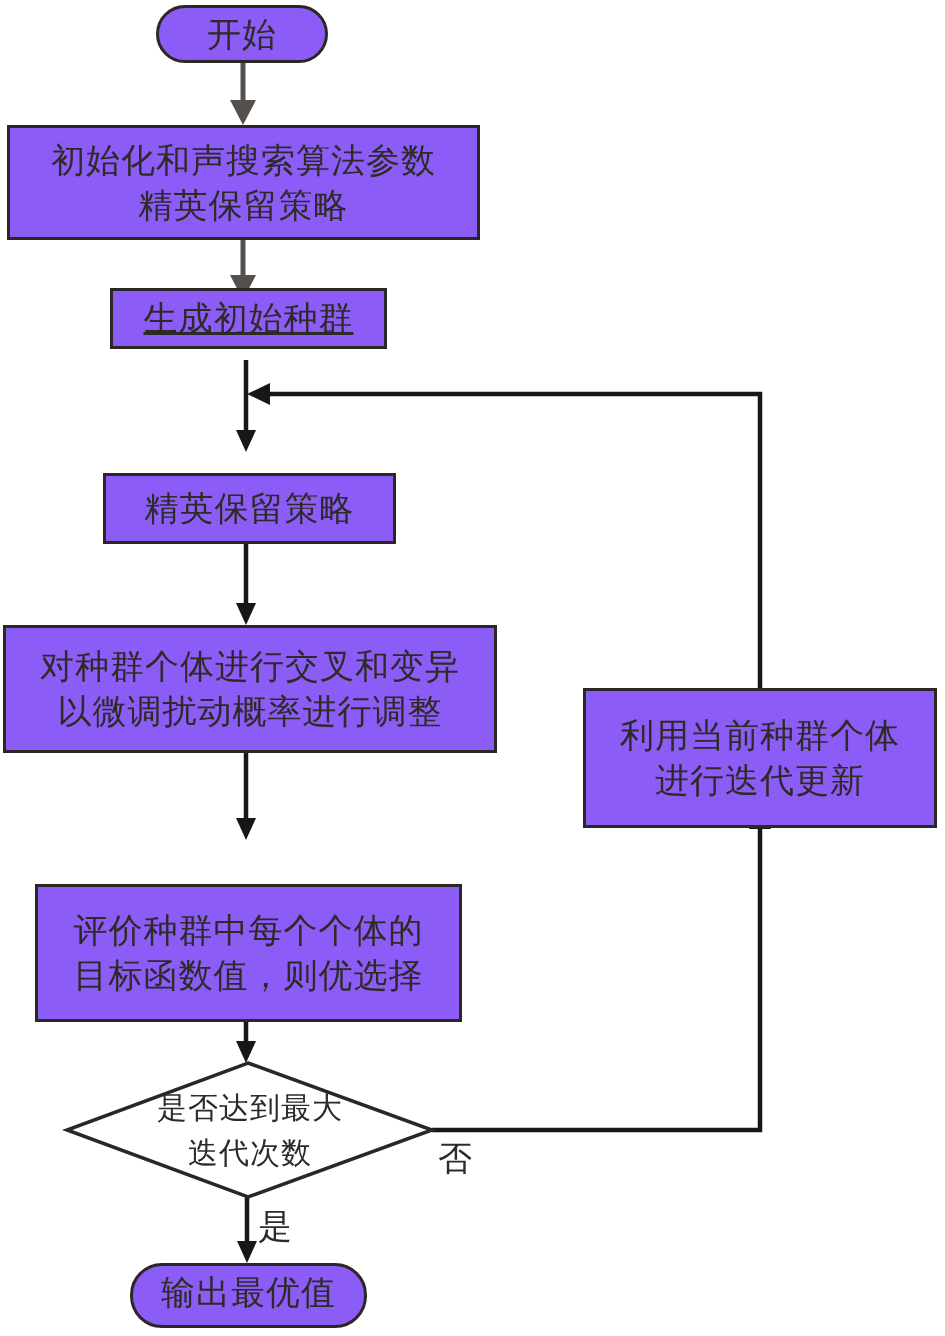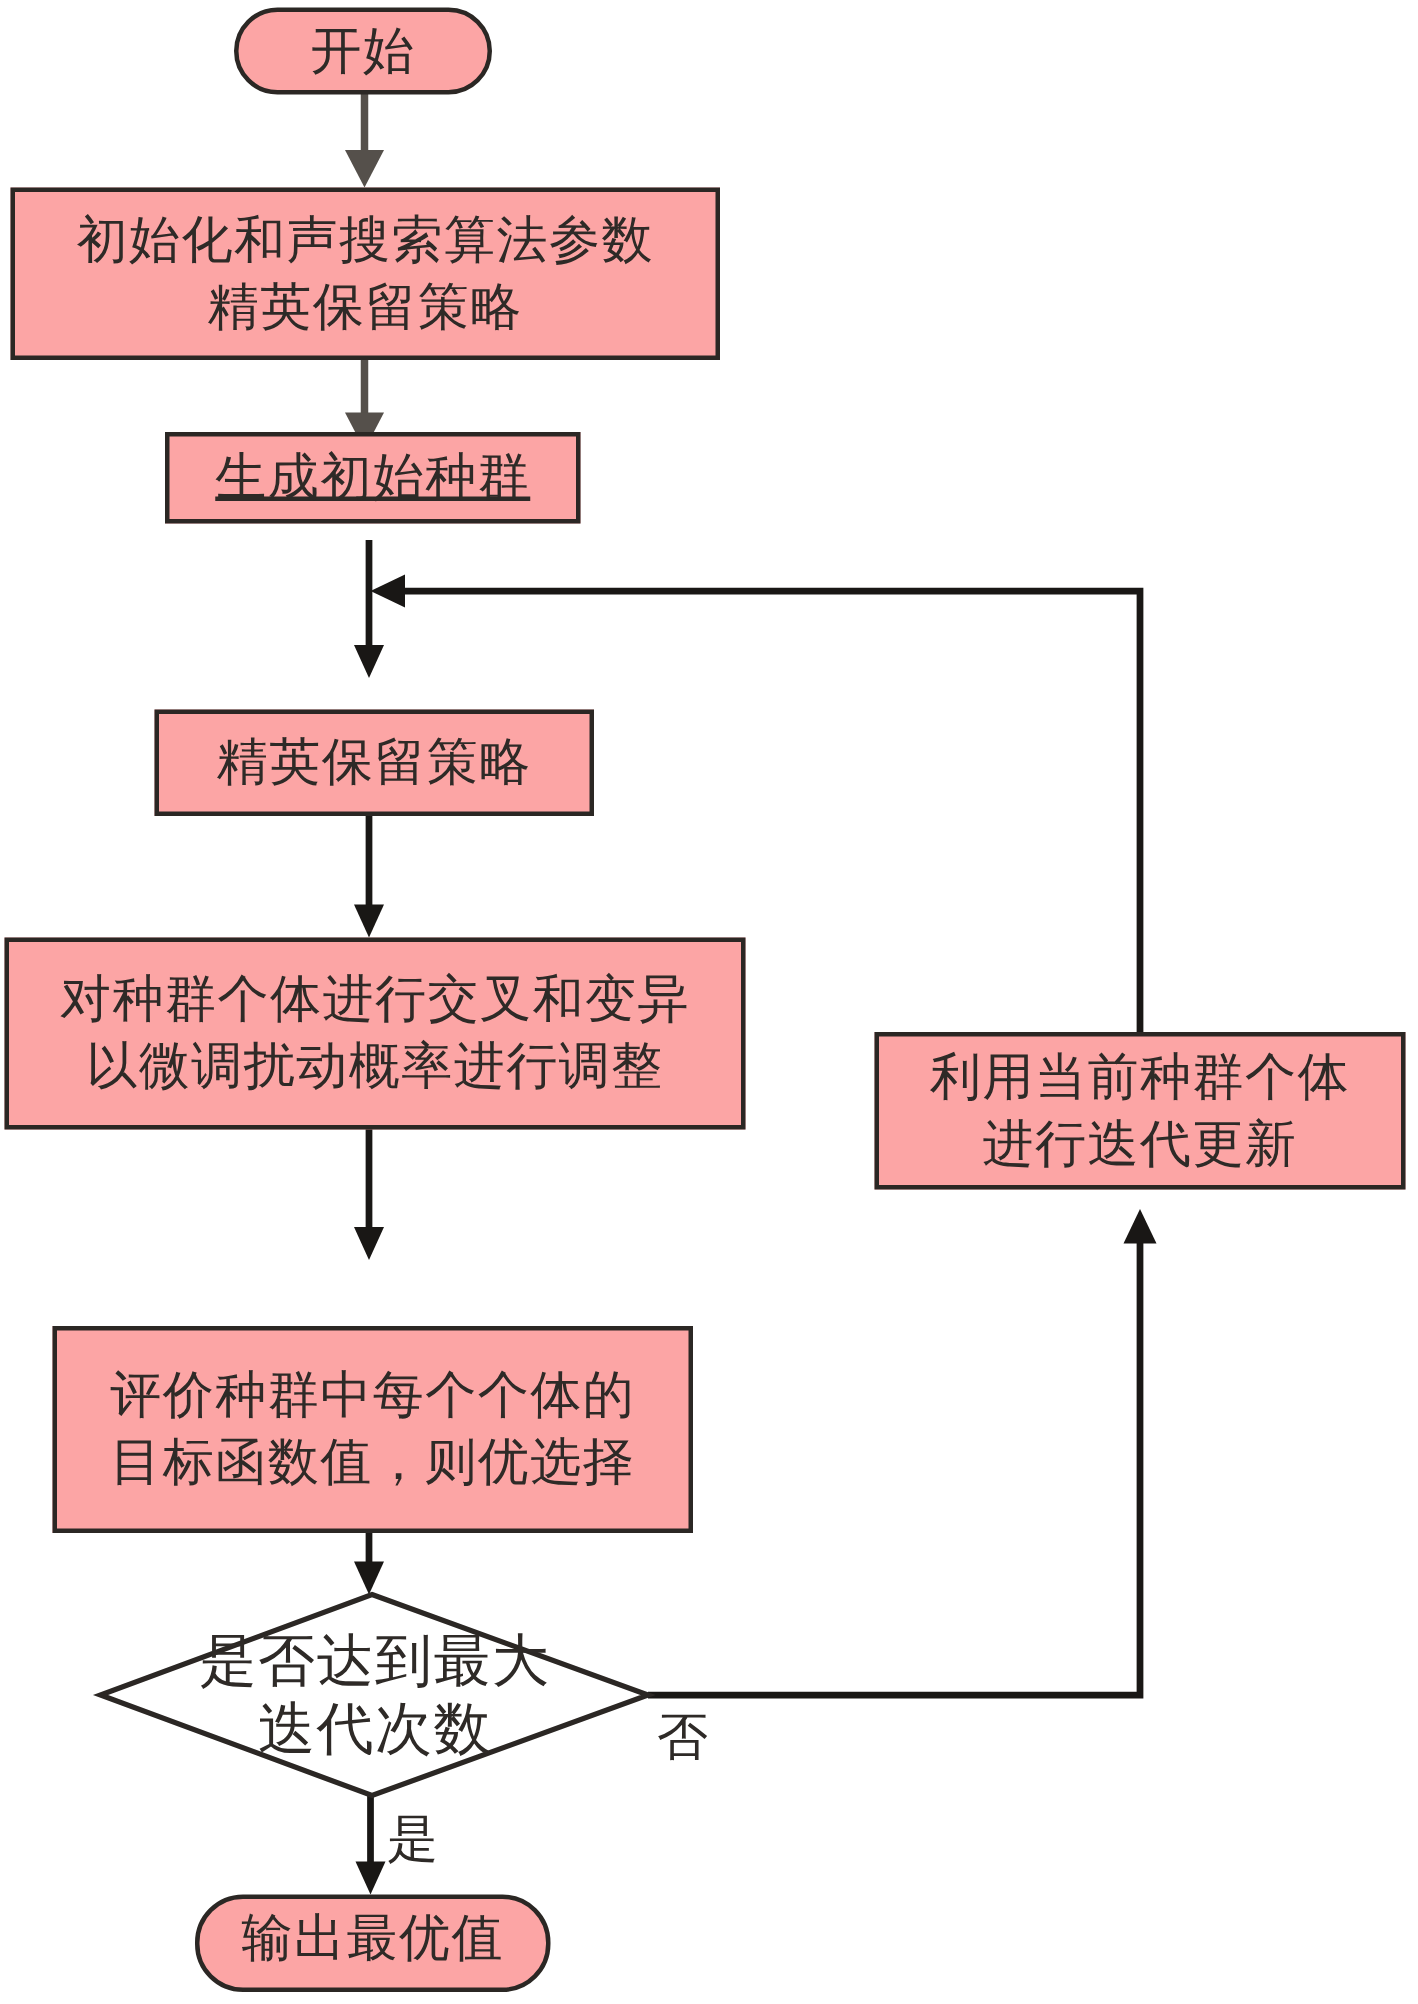--- a/index.html
+++ b/index.html
@@ -19,31 +19,31 @@
     overflow:hidden;
   }
   .edges{position:absolute;left:0;top:0;width:945px;height:1336px;z-index:1;}
   .edge-black{stroke:var(--connector-black);stroke-width:4.5;fill:none;}
   .edge-gray{stroke:var(--connector-gray);stroke-width:5;fill:none;}
   .head-black{fill:var(--connector-black);stroke:none;}
   .head-gray{fill:var(--connector-gray);stroke:none;}
   .diamond-shape{fill:#ffffff;stroke:var(--node-border);stroke-width:3.5;}
   .node{
     position:absolute;z-index:2;box-sizing:border-box;
-    background:#fca5a5;border:3px solid var(--node-border);
+    background:#8b5cf6;border:3px solid var(--node-border);
     display:flex;flex-direction:column;align-items:center;justify-content:center;
     text-align:right;
     font-size:34px;letter-spacing:1px;line-height:45px;
   }
   .terminator{border-radius:32px;}
   .node span{display:block;white-space:nowrap;}
   .diamond-label{
     position:absolute;z-index:2;display:flex;flex-direction:column;
     align-items:center;justify-content:center;text-align:center;
-    font-size:38px;letter-spacing:1px;line-height:45px;
+    font-size:30px;letter-spacing:1px;line-height:45px;
   }
   .branch-label{
     position:absolute;z-index:3;font-size:34px;letter-spacing:1px;line-height:40px;
   }
 </style>
 </head>
 <body>
 
 <div class="canvas">
 
@@ -122,21 +122,21 @@
   <div class="node" style="left:35px;top:840px;width:427px;height:138px;margin-top:44px;">
     <span>评价种群中每个个体的</span>
     <span>目标函数值，则优选择</span>
   </div>
 
   <div class="diamond-label" style="left:100px;top:1078px;width:300px;height:104px;">
     <span>是否达到最大</span>
     <span>迭代次数</span>
   </div>
 
-  <div class="node" style="left:583px;top:688px;width:354px;height:105px;">
+  <div class="node" style="left:583px;top:688px;width:354px;height:140px;">
     <span>利用当前种群个体</span>
     <span>进行迭代更新</span>
   </div>
 
   <div class="node terminator" style="left:130px;top:1263px;width:237px;height:65px;font-family:Liberation Mono, monospace;">
     <span>输出最优值</span>
   </div>
 
   <div class="branch-label" style="left:438px;top:1138px;">否</div>
   <div class="branch-label" style="left:258px;top:1206px;">是</div>

